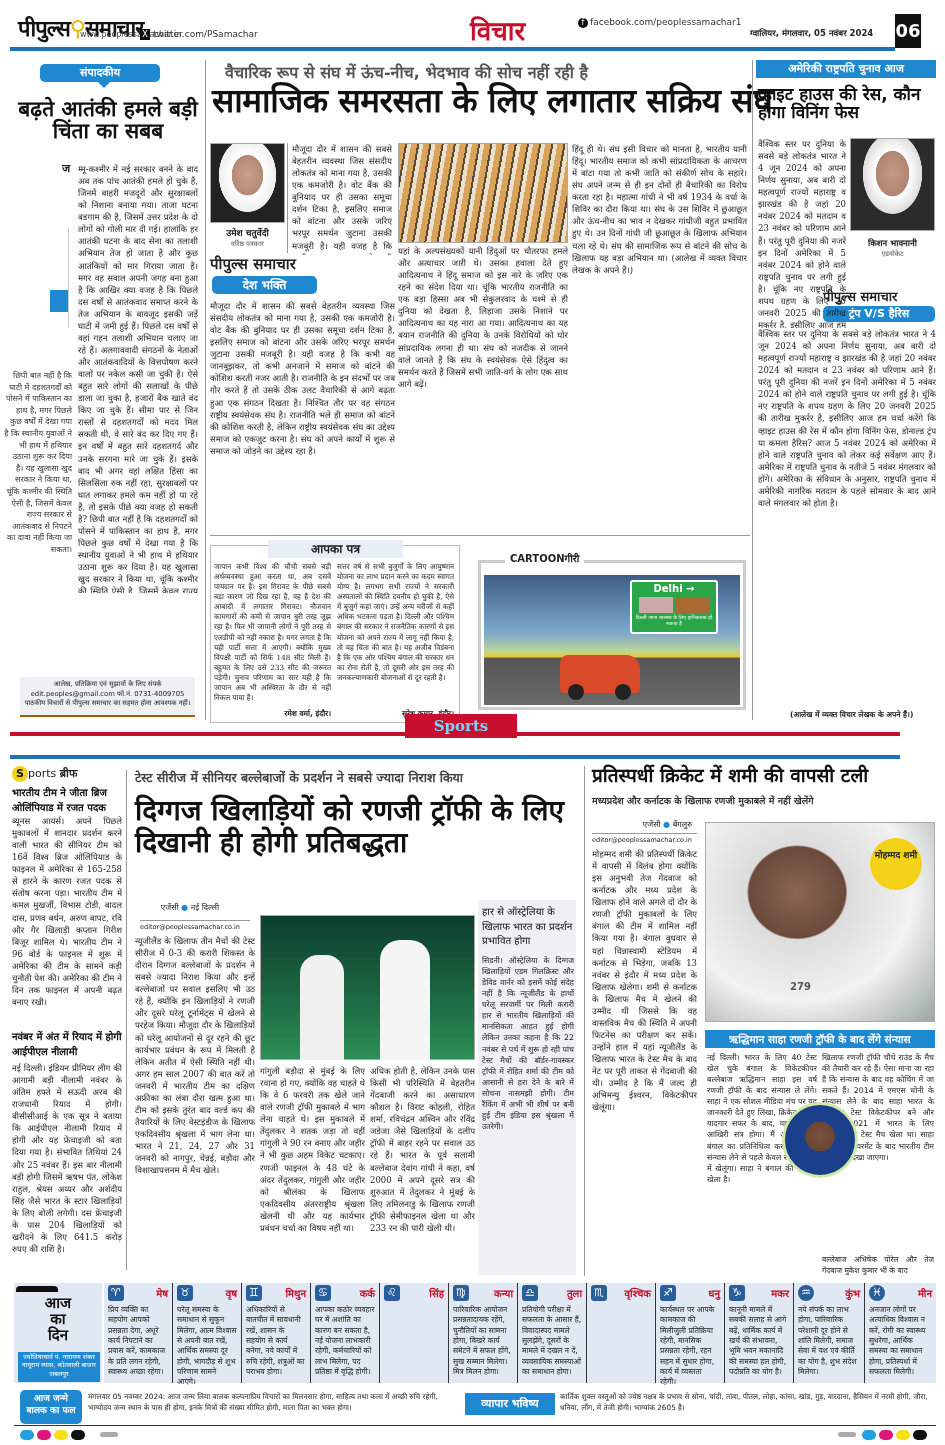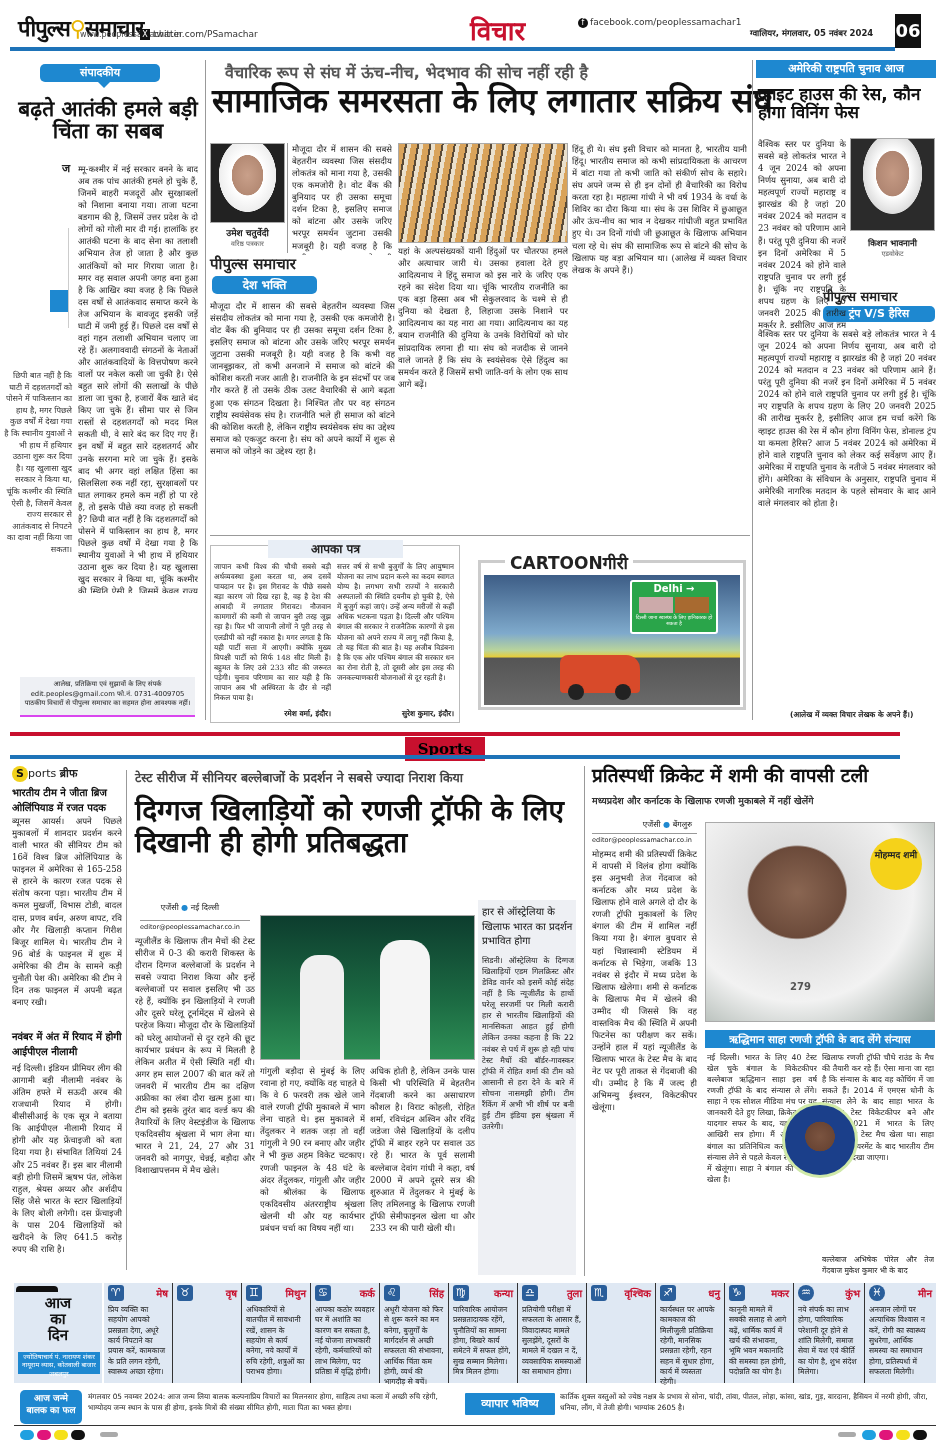--- a/index.html
+++ b/index.html
@@ -47,21 +47,21 @@
 <div class="abs blueline" style="left:10px;top:47px;width:885px"></div>
 
 <div class="abs pill" style="left:40px;top:64px;width:120px;height:18px;font-size:11px;line-height:18px">संपादकीय</div>
 <div class="abs" style="left:98px;top:82px;width:0;height:0;border-left:6px solid transparent;border-right:6px solid transparent;border-top:6px solid #1e88d0"></div>
 <div class="abs hdline" style="left:18px;top:98px;width:180px;font-size:21px;text-align:center">बढ़ते आतंकी हमले बड़ी चिंता का सबब</div>
 <div class="abs" style="left:62px;top:162px;font-size:11px;font-weight:bold">ज</div>
 <div class="abs col-text serif" style="left:78px;top:163px;width:120px;height:430px">म्मू-कश्मीर में नई सरकार बनने के बाद अब तक पांच आतंकी हमले हो चुके हैं, जिनमें बाहरी मजदूरों और सुरक्षाबलों को निशाना बनाया गया। ताजा घटना बडगाम की है, जिसमें उत्तर प्रदेश के दो लोगों को गोली मार दी गई। हालांकि हर आतंकी घटना के बाद सेना का तलाशी अभियान तेज हो जाता है और कुछ आतंकियों को मार गिराया जाता है। मगर वह सवाल अपनी जगह बना हुआ है कि आखिर क्या वजह है कि पिछले दस वर्षों से आतंकवाद समाप्त करने के तेज अभियान के बावजूद इसकी जड़ें घाटी में जमी हुई हैं। पिछले दस वर्षों से वहां गहन तलाशी अभियान चलाए जा रहे हैं। अलगाववादी संगठनों के नेताओं और आतंकवादियों के वित्तपोषण करने वालों पर नकेल कसी जा चुकी है। ऐसे बहुत सारे लोगों की सलाखों के पीछे डाला जा चुका है, हजारों बैंक खाते बंद किए जा चुके हैं। सीमा पार से जिन रास्तों से दहशतगर्दों को मदद मिल सकती थी, वे सारे बंद कर दिए गए हैं। इन वर्षों में बहुत सारे दहशतगर्द और उनके सरगना मारे जा चुके हैं। इसके बाद भी अगर वहां लक्षित हिंसा का सिलसिला रुक नहीं रहा, सुरक्षाबलों पर घात लगाकर हमले कम नहीं हो पा रहे हैं, तो इसके पीछे क्या वजह हो सकती है? छिपी बात नहीं है कि दहशतगर्दों को पोसने में पाकिस्तान का हाथ है, मगर पिछले कुछ वर्षों में देखा गया है कि स्थानीय युवाओं ने भी हाथ में हथियार उठाना शुरू कर दिया है। यह खुलासा खुद सरकार ने किया था, चूंकि कश्मीर की स्थिति ऐसी है, जिसमें केवल राज्य सरकार से आतंकवाद से निपटने का दावा नहीं किया जा सकता। सेना, केंद्रीय सुरक्षाबलों और खुफिया एजेंसियों को इसे रोकने के व्यापक अधिकार दिए गए हैं। इसलिए इस मसले पर अपेक्षाएं केंद्र से ही बनी हुई हैं।</div>
 <div class="abs vrule" style="left:68px;top:228px;height:100px;background:#ccc"></div>
 <div class="abs" style="left:50px;top:290px;width:18px;height:22px;background:#1e88d0"></div>
 <div class="abs" style="left:4px;top:370px;width:68px;font-size:8px;text-align:right;line-height:1.45;color:#333">छिपी बात नहीं है कि घाटी में दहशतगर्दों को पोसने में पाकिस्तान का हाथ है, मगर पिछले कुछ वर्षों में देखा गया है कि स्थानीय युवाओं ने भी हाथ में हथियार उठाना शुरू कर दिया है। यह खुलासा खुद सरकार ने किया था, चूंकि कश्मीर की स्थिति ऐसी है, जिसमें केवल राज्य सरकार से आतंकवाद से निपटने का दावा नहीं किया जा सकता।</div>
-<div class="abs" style="left:20px;top:677px;width:175px;height:40px;background:#eef0f4;border-bottom:2px solid #d946ef;text-align:center;font-size:6.8px;line-height:1.4;padding-top:3px">
+<div class="abs" style="left:20px;top:677px;width:175px;height:40px;background:#eef0f4;border-bottom:2px solid #a16207;text-align:center;font-size:6.8px;line-height:1.4;padding-top:3px">
   <div>आलेख, प्रतिक्रिया एवं सुझावों के लिए संपर्क</div>
   <div><span>edit.peoples@gmail.com</span> <span>फो.नं. 0731-4009705</span></div>
   <div>पाठकीय विचारों से पीपुल्स समाचार का सहमत होना आवश्यक नहीं।</div>
 </div>
 <div class="abs vrule" style="left:205px;top:60px;height:660px"></div>
 
 <div class="abs" style="left:225px;top:62px;width:540px;font-size:16px;color:#555;font-weight:bold;white-space:nowrap">वैचारिक रूप से संघ में ऊंच-नीच, भेदभाव की सोच नहीं रही है</div>
 <div class="abs hdline" style="left:212px;top:84px;width:540px;font-size:33px;white-space:nowrap;letter-spacing:-0.5px">सामाजिक समरसता के लिए लगातार सक्रिय संघ</div>
 <div class="abs photo" style="left:210px;top:143px;width:75px;height:80px;background:radial-gradient(ellipse at 50% 40%,#c9a08a 0,#b48a74 30%,#fff 31%,#eee 55%,#222 56%)"></div>
 <div class="abs" style="left:210px;top:227px;width:75px;text-align:center;font-weight:bold;font-size:9px">उमेश चतुर्वेदी</div>
@@ -89,33 +89,33 @@
 
 <div class="abs hrule" style="left:210px;top:535px;width:540px"></div>
 <div class="abs" style="left:210px;top:545px;width:250px;height:178px;border:1px solid #bbb"></div>
 <div class="abs" style="left:268px;top:540px;width:135px;height:18px;background:#e8eef6;text-align:center;font-weight:bold;font-size:12px;line-height:18px">आपका पत्र</div>
 <div class="abs col-text serif" style="left:214px;top:562px;width:117px;height:146px;font-size:7.2px;line-height:1.4">जापान कभी विश्व की चौथी सबसे बड़ी अर्थव्यवस्था हुआ करता था, अब दसवें पायदान पर है। इस गिरावट के पीछे सबसे बड़ा कारण जो दिख रहा है, वह है देश की आबादी में लगातार गिरावट। नौजवान कामगारों की कमी से जापान बुरी तरह जूझ रहा है। फिर भी जापानी लोगों ने पूरी तरह से एलडीपी को नहीं नकारा है। मगर लगता है कि यही पार्टी सत्ता में आएगी। क्योंकि मुख्य विपक्षी पार्टी को सिर्फ 148 सीट मिली हैं। बहुमत के लिए उसे 233 सीट की जरूरत पड़ेगी। चुनाव परिणाम का सार यही है कि जापान अब भी अस्थिरता के दौर से नहीं निकल पाया है।</div>
 <div class="abs" style="left:214px;top:709px;width:117px;text-align:right;font-weight:bold;font-size:7.5px">रमेश वर्मा, इंदौर।</div>
 <div class="abs col-text serif" style="left:337px;top:562px;width:117px;height:146px;font-size:7.2px;line-height:1.4">सत्तर वर्ष से सभी बुजुर्गों के लिए आयुष्मान योजना का लाभ प्रदान करने का कदम स्वागत योग्य है। लगभग सभी राज्यों ने सरकारी अस्पतालों की स्थिति दयनीय हो चुकी है, ऐसे में बुजुर्ग कहां जाएं। उन्हें अन्य मरीजों से कहीं अधिक भटकना पड़ता है। दिल्ली और पश्चिम बंगाल की सरकार ने राजनैतिक कारणों से इस योजना को अपने राज्य में लागू नहीं किया है, तो यह चिंता की बात है। यह अजीब विडंबना है कि एक ओर पश्चिम बंगाल की सरकार धन का रोना रोती है, तो दूसरी ओर इस तरह की जनकल्याणकारी योजनाओं से दूर रहती है।</div>
 <div class="abs" style="left:337px;top:709px;width:117px;text-align:right;font-weight:bold;font-size:7.5px">सुरेश कुमार, इंदौर।</div>
 
 <div class="abs" style="left:478px;top:560px;width:268px;height:150px;border:3px solid #ccc"></div>
-<div class="abs" style="left:505px;top:552px;background:#fff;padding:0 5px;font-weight:bold;font-size:17px"><span>CARTOON</span><span>गीरी</span></div>
+<div class="abs" style="left:505px;top:552px;background:#fff;padding:0 5px;font-weight:bold;font-size:10px"><span>CARTOON</span><span>गीरी</span></div>
 <div class="abs" style="left:484px;top:575px;width:256px;height:130px;background:linear-gradient(180deg,#3d5d86 0,#7faacc 45%,#b9d49b 58%,#e6cd3a 63%,#555 64%,#6a6a6a 100%)"></div>
 <div class="abs" style="left:630px;top:580px;width:88px;height:54px;background:#2aa54a;border:2px solid #fff;border-radius:3px;color:#fff;text-align:center">
   <div style="font-weight:bold;font-size:10px"><span>Delhi</span> →</div>
   <div style="margin:1px auto;width:70px;height:16px;background:linear-gradient(90deg,#caa 0 48%,#2aa54a 48% 52%,#a86a30 52%)"></div>
   <div style="font-size:5px;line-height:1.2">दिल्ली जाना स्वास्थ्य के लिए हानिकारक हो सकता है</div>
 </div>
 <div class="abs" style="left:560px;top:655px;width:80px;height:38px;background:#d84a2a;border-radius:8px 14px 4px 4px"></div>
 <div class="abs" style="left:568px;top:684px;width:16px;height:16px;border-radius:50%;background:#222"></div>
 <div class="abs" style="left:615px;top:684px;width:16px;height:16px;border-radius:50%;background:#222"></div>
 
 <div class="abs redline" style="left:10px;top:732px;width:890px"></div>
-<div class="abs" style="left:405px;top:737px;width:80px;height:24px;background:#c8102e;color:#000000;font-family:'DejaVu Serif',serif;font-weight:bold;font-size:15px;text-align:center;line-height:24px">Sports</div>
+<div class="abs" style="left:405px;top:714px;width:112px;height:24px;background:#c8102e;color:#7dd3fc;font-family:'DejaVu Serif',serif;font-weight:bold;font-size:15px;text-align:center;line-height:24px">Sports</div>
 <div class="abs blueline" style="left:10px;top:755px;width:890px"></div>
 
 <div class="abs" style="left:12px;top:766px;font-size:11px"><span style="display:inline-block;width:16px;height:16px;border-radius:50%;background:#f2d21c;color:#111;font-weight:bold;text-align:center;line-height:16px">S</span><span>ports</span> <b>ब्रीफ</b></div>
 <div class="abs hdline" style="left:12px;top:786px;width:110px;font-size:10px;line-height:1.45">भारतीय टीम ने जीता ब्रिज ओलिंपियाड में रजत पदक</div>
 <div class="abs col-text serif" style="left:12px;top:815px;width:110px;height:205px">ब्यूनस आयर्स। अपने पिछले मुकाबलों में शानदार प्रदर्शन करने वाली भारत की सीनियर टीम को 16वें विश्व ब्रिज ओलिंपियाड के फाइनल में अमेरिका से 165-258 से हारने के कारण रजत पदक से संतोष करना पड़ा। भारतीय टीम में कमल मुखर्जी, विभास टोडी, बादल दास, प्रणव बर्धन, अरुण बापट, रवि और गैर खिलाड़ी कप्तान गिरीश बिजूर शामिल थे। भारतीय टीम ने 96 बोर्ड के फाइनल में शुरू में अमेरिका की टीम के सामने कड़ी चुनौती पेश की। अमेरिका की टीम ने दिन तक फाइनल में अपनी बढ़त बनाए रखी।</div>
 <div class="abs hdline" style="left:12px;top:1030px;width:110px;font-size:10px;line-height:1.45">नवंबर में अंत में रियाद में होगी आईपीएल नीलामी</div>
 <div class="abs col-text serif" style="left:12px;top:1062px;width:110px;height:210px">नई दिल्ली। इंडियन प्रीमियर लीग की आगामी बड़ी नीलामी नवंबर के अंतिम हफ्ते में सऊदी अरब की राजधानी रियाद में होगी। बीसीसीआई के एक सूत्र ने बताया कि आईपीएल नीलामी रियाद में होगी और यह फ्रेंचाइजी को बता दिया गया है। संभावित तिथियां 24 और 25 नवंबर हैं। इस बार नीलामी बड़ी होगी जिसमें ऋषभ पंत, लोकेश राहुल, श्रेयस अय्यर और अर्शदीप सिंह जैसे भारत के स्टार खिलाड़ियों के लिए बोली लगेगी। दस फ्रेंचाइजी के पास 204 खिलाड़ियों को खरीदने के लिए 641.5 करोड़ रुपए की राशि है।</div>
 <div class="abs vrule" style="left:126px;top:770px;height:500px"></div>
 
 <div class="abs" style="left:135px;top:770px;width:440px;font-size:12.5px;font-weight:bold;color:#444;white-space:nowrap">टेस्ट सीरीज में सीनियर बल्लेबाजों के प्रदर्शन ने सबसे ज्यादा निराश किया</div>
@@ -149,56 +149,56 @@
 <div class="abs col-text" style="left:822px;top:1255px;width:112px;height:22px;font-size:7.5px">बल्लेबाज अभिषेक पोरेल और तेज गेंदबाज मुकेश कुमार भी के बाद</div>
 <div class="abs vrule" style="left:584px;top:766px;height:510px"></div>
 
 <div class="abs" style="left:14px;top:1283px;width:88px;height:100px;background:#dfe8f3"></div>
 <div class="abs" style="left:16px;top:1286px;width:42px;height:6px;background:#111;border-radius:4px 4px 0 0"></div>
 <div class="abs hdline" style="left:14px;top:1296px;width:88px;text-align:center;font-size:15px;line-height:1.05">
   <div>आज</div>
   <div>का</div>
   <div>दिन</div>
 </div>
-<div class="abs" style="left:18px;top:1352px;width:82px;height:22px;background:#1e88d0;color:#fff;font-size:6.5px;text-align:center;line-height:1.3;padding-top:1px">ज्योतिषाचार्य पं. नारायण शंकर नायूराम व्यास, कोतवाली बाजार जबलपुर</div>
+<div class="abs" style="left:18px;top:1352px;width:82px;height:30px;background:#1e88d0;color:#fff;font-size:6.5px;text-align:center;line-height:1.3;padding-top:1px">ज्योतिषाचार्य पं. नारायण शंकर नायूराम व्यास, कोतवाली बाजार जबलपुर</div>
 
 <div class="abs" style="left:104px;top:1283px;width:832px;height:100px;background:#dfe8f3">
   <div class="zcell" style="left:0;width:69px">
       <div class="zhead">
         <span class="zicon">♈</span>
         <span class="zname">मेष</span>
       </div>
       <div class="ztext">प्रिय व्यक्ति का सहयोग आपको प्रसन्नता देगा, अधूरे कार्य निपटाने का प्रयास करें, कामकाज के प्रति लगन रहेगी, स्वास्थ्य अच्छा रहेगा।</div>
     </div>
   <div class="zcell" style="left:69px;width:69px">
       <div class="zhead">
         <span class="zicon">♉</span>
         <span class="zname">वृष</span>
       </div>
+      <div class="ztext">घरेलू समस्या के समाधान से सुकून मिलेगा, आत्म विश्वास से अपनी बात रखें, आर्थिक समस्या दूर होगी, भागदौड़ से शुभ परिणाम सामने आएंगे।</div>
     </div>
   <div class="zcell" style="left:138px;width:69px">
       <div class="zhead">
         <span class="zicon">♊</span>
         <span class="zname">मिथुन</span>
       </div>
       <div class="ztext">अधिकारियों से बातचीत में सावधानी रखें, शासन के सहयोग से कार्य बनेगा, नये कार्यों में रुचि रहेगी, शत्रुओं का पराभव होगा।</div>
     </div>
   <div class="zcell" style="left:207px;width:69px">
       <div class="zhead">
         <span class="zicon">♋</span>
         <span class="zname">कर्क</span>
       </div>
       <div class="ztext">आपका कठोर व्यवहार घर में अशांति का कारण बन सकता है, नई योजना लाभकारी रहेगी, कर्मचारियों को लाभ मिलेगा, पद प्रतिष्ठा में वृद्धि होगी।</div>
     </div>
   <div class="zcell" style="left:276px;width:69px">
       <div class="zhead">
         <span class="zicon">♌</span>
         <span class="zname">सिंह</span>
       </div>
-      <div class="ztext">अधूरी योजना को फिर से शुरू करने का मन बनेगा, बुजुर्गों के मार्गदर्शन से अच्छी सफलता की संभावना, आर्थिक चिंता कम होगी, व्यर्थ की भागदौड़ से बचें।</div>
     </div>
   <div class="zcell" style="left:345px;width:69px">
       <div class="zhead">
         <span class="zicon">♍</span>
         <span class="zname">कन्या</span>
       </div>
       <div class="ztext">पारिवारिक आयोजन प्रसन्नतादायक रहेंगे, चुनौतियों का सामना होगा, बिखरे कार्य समेटने में सफल होंगे, सुख सम्मान मिलेगा। मित्र मिलन होगा।</div>
     </div>
   <div class="zcell" style="left:414px;width:69px">
       <div class="zhead">

